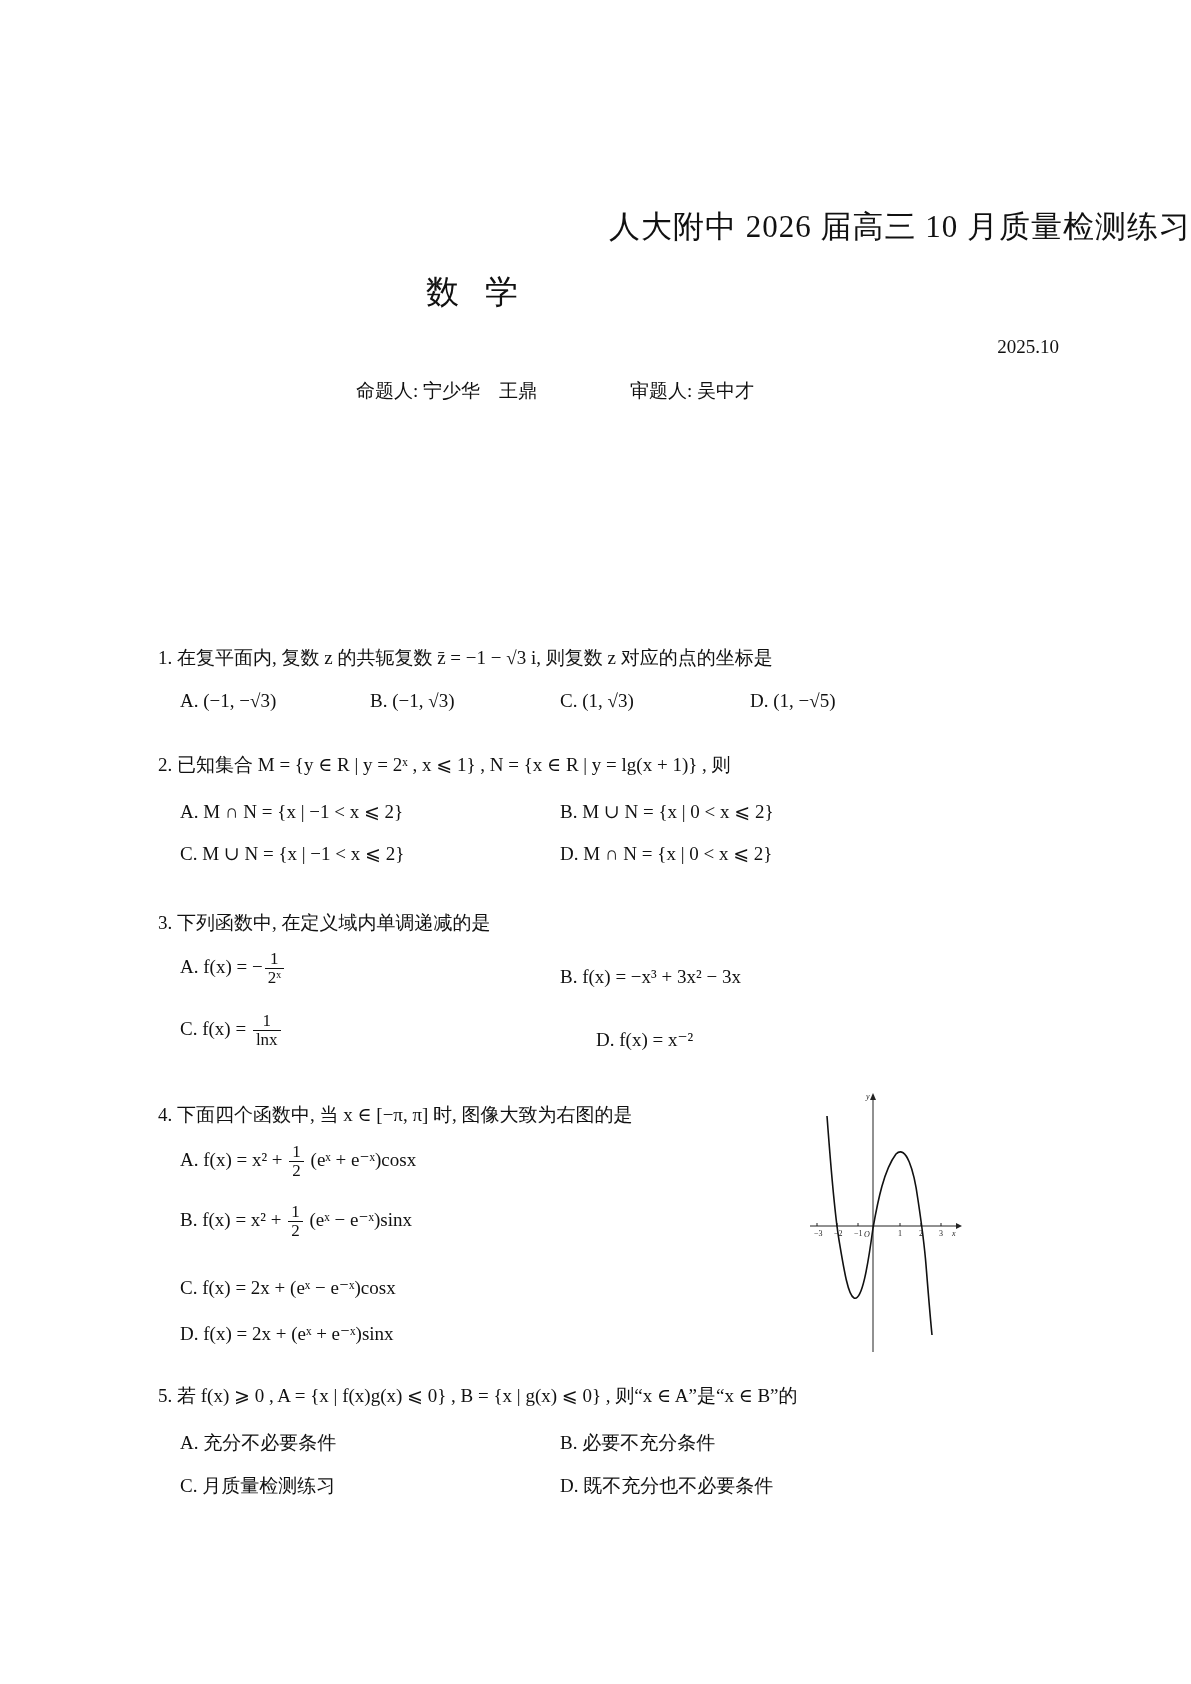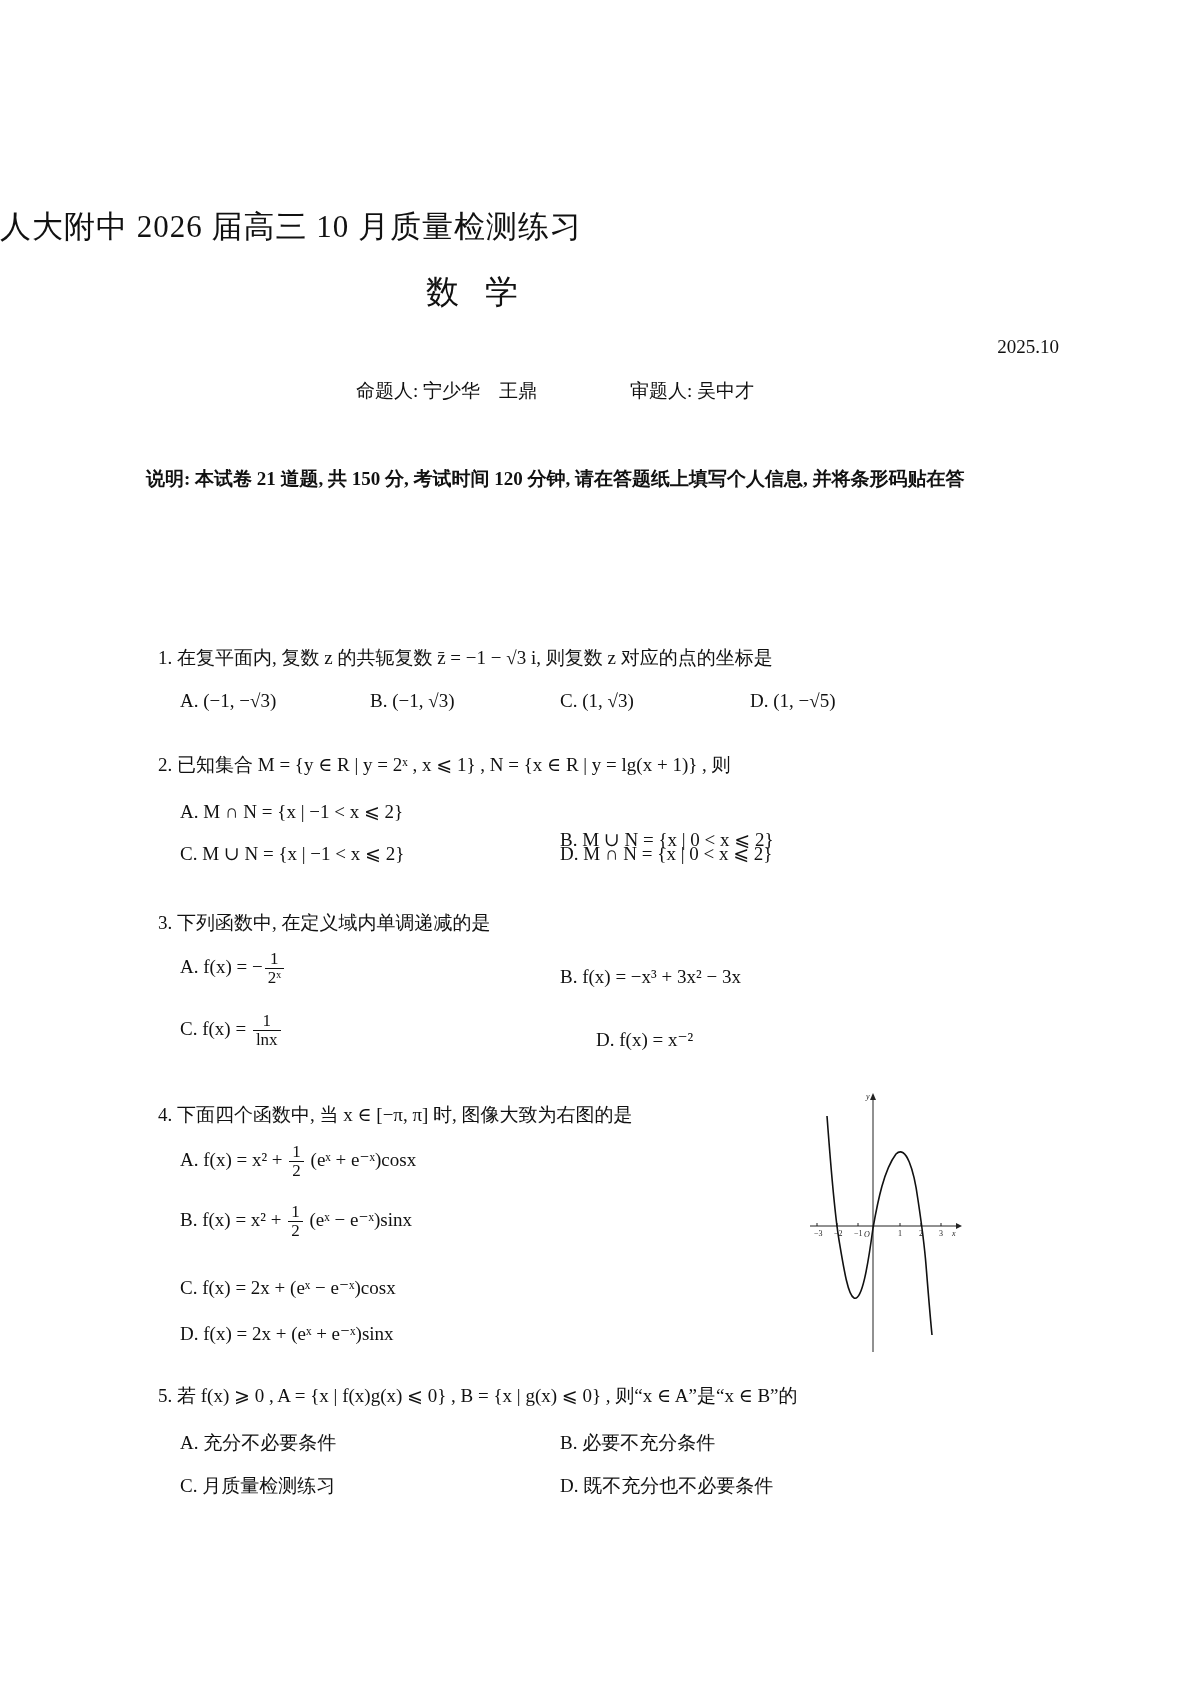--- a/index.html
+++ b/index.html
@@ -1,19 +1,19 @@
 <!DOCTYPE html>
 <html><head>
 <meta charset="utf-8">
 <style>
   html, body { margin: 0; padding: 0; background: #ffffff; }
   body { width: 1191px; height: 1684px; position: relative; overflow: hidden;
          font-family: "Liberation Serif", "DejaVu Serif", serif; color: #111; }
   .abs { position: absolute; white-space: nowrap; }
-  .title { left: 0; width: 1191px; text-align: left; top: 206px; font-size: 31px; letter-spacing: 1px; }
+  .title { left: 0; width: 1191px; text-align: right; top: 206px; font-size: 31px; letter-spacing: 1px; }
   .subject { left: 0; width: 944px; text-align: center; top: 270px; font-size: 33px; letter-spacing: 26px; text-indent: 26px; }
   .date { right: 132px; top: 336px; font-size: 19px; }
   .authors { top: 378px; font-size: 19px; }
   .note { left: 146px; top: 461px; font-size: 19px; line-height: 35px; font-weight: bold; }
   .note .indent { padding-left: 48px; }
   .section { left: 160px; top: 562px; font-size: 19.5px; line-height: 36px; font-weight: bold; }
   .section .indent { padding-left: 36px; }
   .q { font-size: 19px; }
   .opt { font-size: 19px; }
   .frac { display: inline-block; vertical-align: middle; text-align: center; font-size: 17px; line-height: 1.05; margin: 0 2px; }
@@ -24,41 +24,40 @@
 </head>
 <body>
 
 <div class="abs title">人大附中 2026 届高三 10 月质量检测练习</div>
 <div class="abs subject">数学</div>
 <div class="abs date">2025.10</div>
 <div class="abs authors" style="left:356px;">命题人: 宁少华　王鼎</div>
 <div class="abs authors" style="left:630px;">审题人: 吴中才</div>
 
 <div class="abs note">
-  <div>说明: 本试卷 21 道题, 共 150 分, 考试时间 120 分钟, 请在答题纸上填写个人信息, 并将条形码贴在答</div>
 </div>
 
 <div class="abs section">
 </div>
 
 <div class="abs q" style="left:158px; top:645px;">
   <span>1.</span>
   <span>在复平面内, 复数 z 的共轭复数 z̄ = −1 − √3 i, 则复数 z 对应的点的坐标是</span>
 </div>
 <div class="abs opt" style="left:180px; top:690px;">A. (−1, −√3)</div>
 <div class="abs opt" style="left:370px; top:690px;">B. (−1, √3)</div>
 <div class="abs opt" style="left:560px; top:690px;">C. (1, √3)</div>
 <div class="abs opt" style="left:750px; top:690px;">D. (1, −√5)</div>
 
 <div class="abs q" style="left:158px; top:752px;">
   <span>2.</span>
   <span>已知集合 M = {y ∈ R | y = 2ˣ , x ⩽ 1} , N = {x ∈ R | y = lg(x + 1)} , 则</span>
 </div>
 <div class="abs opt" style="left:180px; top:800px;">A. M ∩ N = {x | −1 &lt; x ⩽ 2}</div>
-<div class="abs opt" style="left:560px; top:828px;">B. M ∪ N = {x | 0 &lt; x ⩽ 2}</div>
+<div class="abs opt" style="left:560px; top:800px;">B. M ∪ N = {x | 0 &lt; x ⩽ 2}</div>
 <div class="abs opt" style="left:180px; top:842px;">C. M ∪ N = {x | −1 &lt; x ⩽ 2}</div>
 <div class="abs opt" style="left:560px; top:842px;">D. M ∩ N = {x | 0 &lt; x ⩽ 2}</div>
 
 <div class="abs q" style="left:158px; top:910px;">
   <span>3.</span>
   <span>下列函数中, 在定义域内单调递减的是</span>
 </div>
 <div class="abs opt" style="left:180px; top:950px;">
   <span>A. f(x) = −</span><span class="frac"><span class="num">1</span><span class="den">2ˣ</span></span>
 </div>

